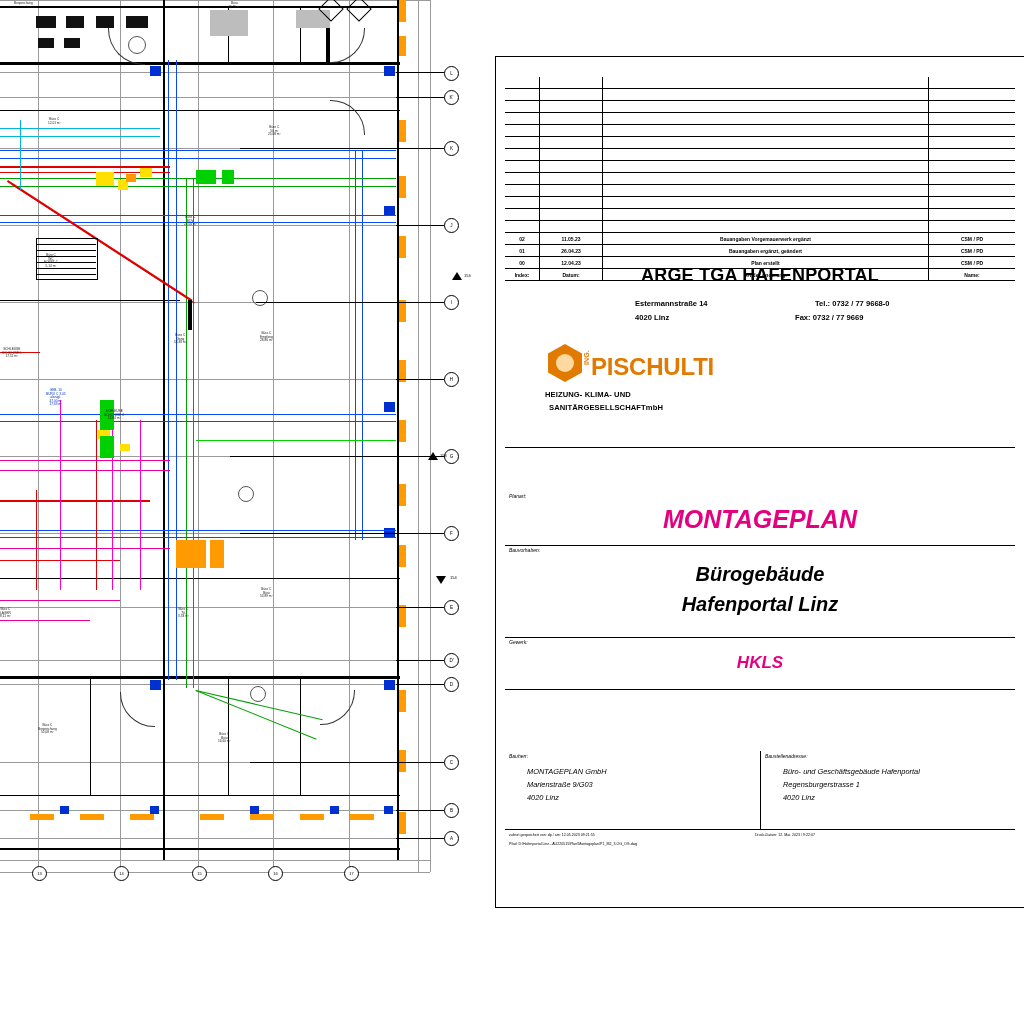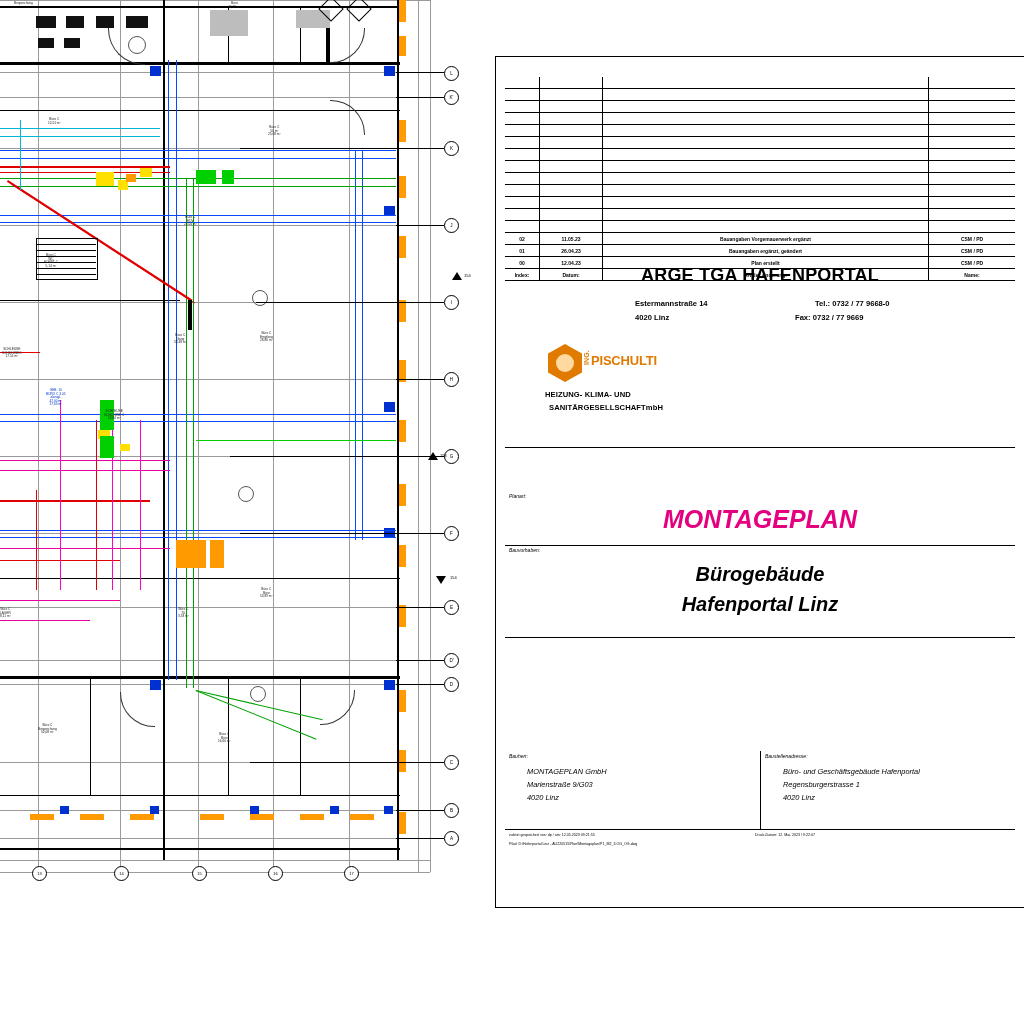--- a/index.html
+++ b/index.html
@@ -441,40 +441,44 @@
       <div class="addr" style="position:absolute;left:130px;top:56px;">4020 Linz</div>
       <div class="addr" style="position:absolute;left:290px;top:42px;margin-left:20px;">Tel.: 0732 / 77 9668-0</div>
       <div class="addr" style="position:absolute;left:290px;top:56px;">Fax: 0732 / 77 9669</div>
 
       <div style="position:absolute;left:40px;top:86px;width:230px;height:40px;">
         <svg width="40" height="40" viewBox="0 0 40 40" style="position:absolute;left:0;top:0;">
           <polygon points="20,1 37,10.5 37,29.5 20,39 3,29.5 3,10.5" fill="#e07a00"></polygon>
           <circle cx="20" cy="20" r="9" fill="#ffd9a0"></circle>
         </svg>
         <div class="logo-sub" style="position:absolute;left:38px;top:22px;font-size:7px;color:#e07a00;transform:rotate(-90deg);transform-origin:left top;">ING.</div>
-        <div class="logo-txt" style="position:absolute;left:46px;top:10px;font-size:13px;">PISCHULTI</div>
+        <div class="logo-txt" style="position:absolute;left:46px;top:10px;font-size:24px;">PISCHULTI</div>
       </div>
       <div class="logo-sub" style="position:absolute;left:40px;top:133px;">HEIZUNG- KLIMA- UND</div>
       <div class="logo-sub" style="position:absolute;left:44px;top:146px;">SANITÄRGESELLSCHAFTmbH</div>
 
     </div>
 
 
 
     <div style="position:absolute;left:9px;top:434px;width:510px;height:54px;border-bottom:1px solid #000;">
       <div class="lbl" style="left:4px;top:2px;">Planart:</div>
       <div class="ctr mont" style="top:14px;">MONTAGEPLAN</div>
     </div>
 
     <div style="position:absolute;left:9px;top:488px;width:510px;height:92px;border-bottom:1px solid #000;">
       <div class="lbl" style="left:4px;top:2px;">Bauvorhaben:</div>
       <div class="ctr bauv" style="top:18px;">Bürogebäude</div>
       <div class="ctr bauv" style="top:48px;">Hafenportal Linz</div>
     </div>
 
+    <div style="position:absolute;left:9px;top:580px;width:510px;height:52px;border-bottom:1px solid #000;">
+      <div class="lbl" style="left:4px;top:2px;">Gewerk:</div>
+      <div class="ctr hkls" style="top:16px;">HKLS</div>
+    </div>
 
 
     <div style="position:absolute;left:9px;top:694px;width:510px;height:78px;border-bottom:1px solid #000;">
       <div style="position:absolute;left:0;top:0;width:255px;height:100%;border-right:1px solid #000;">
         <div class="lbl" style="left:4px;top:2px;">Bauherr:</div>
         <div class="small-it" style="position:absolute;left:22px;top:16px;">MONTAGEPLAN GmbH</div>
         <div class="small-it" style="position:absolute;left:22px;top:29px;">Marienstraße 9/G03</div>
         <div class="small-it" style="position:absolute;left:22px;top:42px;">4020 Linz</div>
       </div>
       <div style="position:absolute;left:256px;top:0;width:254px;height:100%;">

